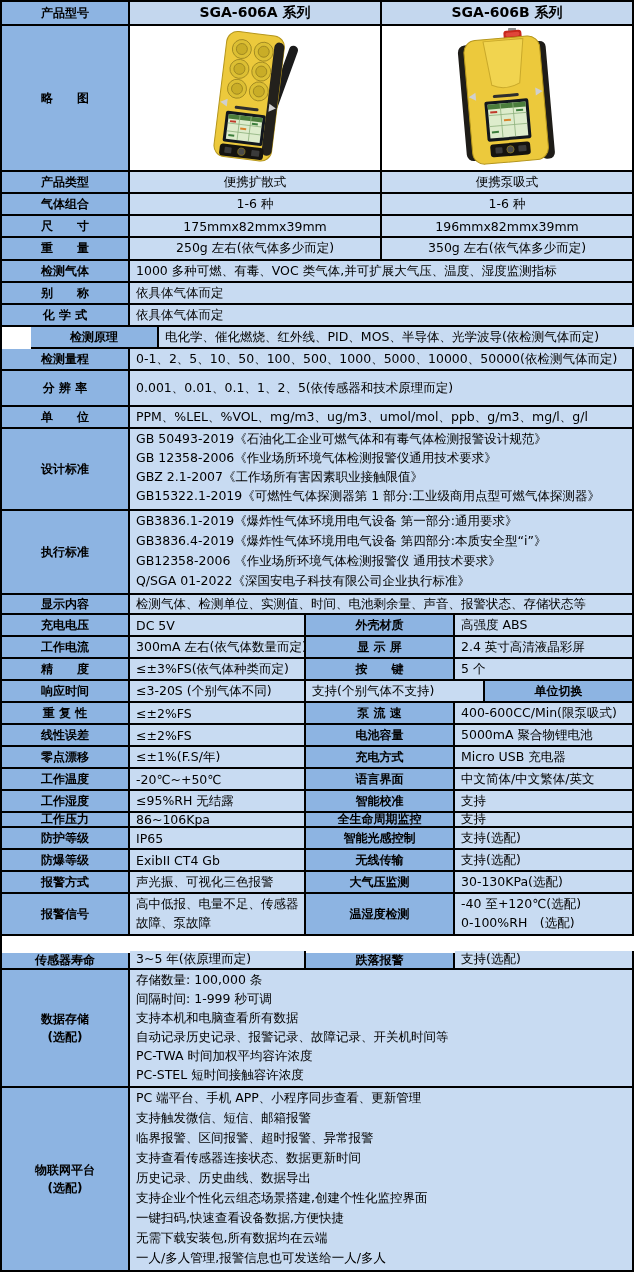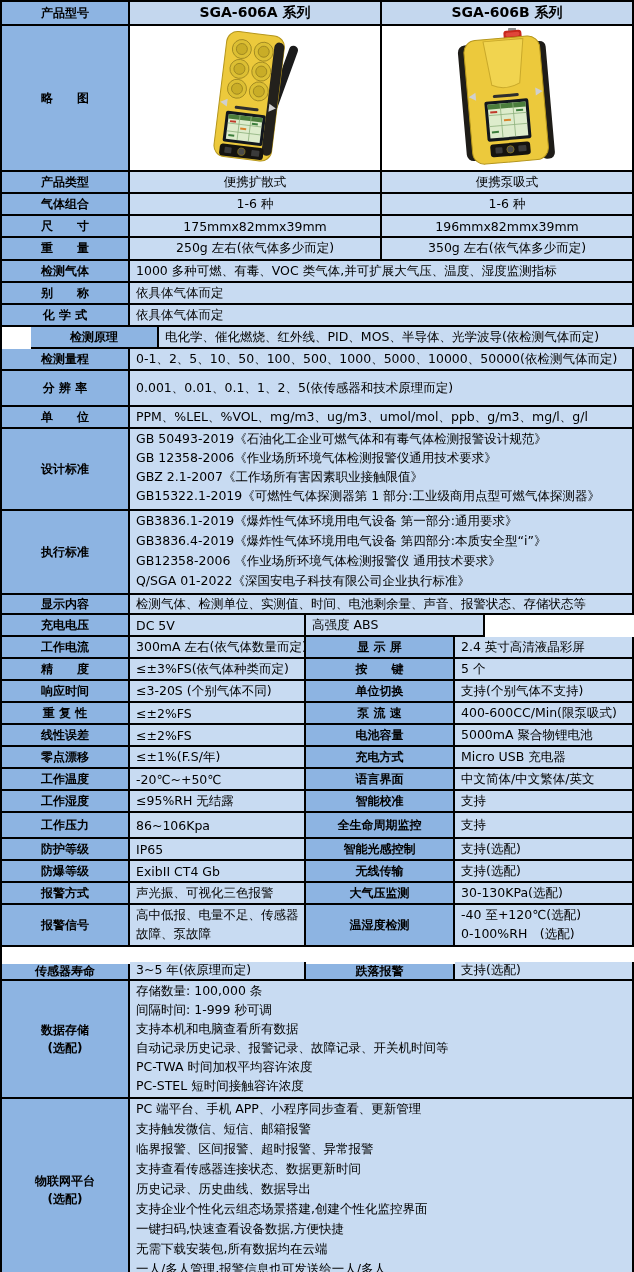--- a/index.html
+++ b/index.html
@@ -173,39 +173,40 @@
         <div class="ln" style="line-height: 20px;">Q/SGA 01-2022《深国安电子科技有限公司企业执行标准》</div>
       </div>
     </div>
     <div class="row" style="height: 20px;">
       <div class="cell lab w-l">显示内容</div>
       <div class="cell val w-f nowrap">检测气体、检测单位、实测值、时间、电池剩余量、声音、报警状态、存储状态等</div>
     </div>
     <div class="row" style="height: 22px;">
       <div class="cell lab w-l">充电电压</div>
       <div class="cell val w-v1 nowrap">DC 5V</div>
+      <div class="cell lab w-l2">外壳材质</div>
       <div class="cell val w-v2 nowrap">高强度 ABS</div>
     </div>
     <div class="row" style="height: 22px;">
       <div class="cell lab w-l">工作电流</div>
       <div class="cell val w-v1 nowrap">300mA 左右(依气体数量而定)</div>
       <div class="cell lab w-l2">显 示 屏</div>
       <div class="cell val w-v2 nowrap">2.4 英寸高清液晶彩屏</div>
     </div>
     <div class="row" style="height: 22px;">
       <div class="cell lab w-l">精　　度</div>
       <div class="cell val w-v1 nowrap">≤±3%FS(依气体种类而定)</div>
       <div class="cell lab w-l2">按　　键</div>
       <div class="cell val w-v2 nowrap">5 个</div>
     </div>
     <div class="row" style="height: 22px;">
       <div class="cell lab w-l">响应时间</div>
       <div class="cell val w-v1 nowrap">≤3-20S (个别气体不同)</div>
+      <div class="cell val w-v2 nowrap">支持(个别气体不支持)</div>
       <div class="cell lab w-l2">单位切换</div>
-      <div class="cell val w-v2 nowrap">支持(个别气体不支持)</div>
     </div>
     <div class="row" style="height: 22px;">
       <div class="cell lab w-l">重 复 性</div>
       <div class="cell val w-v1 nowrap">≤±2%FS</div>
       <div class="cell lab w-l2">泵 流 速</div>
       <div class="cell val w-v2 nowrap">400-600CC/Min(限泵吸式)</div>
     </div>
     <div class="row" style="height: 22px;">
       <div class="cell lab w-l">线性误差</div>
       <div class="cell val w-v1 nowrap">≤±2%FS</div>
@@ -223,21 +224,21 @@
       <div class="cell val w-v1 nowrap">-20℃~+50℃</div>
       <div class="cell lab w-l2">语言界面</div>
       <div class="cell val w-v2 nowrap">中文简体/中文繁体/英文</div>
     </div>
     <div class="row" style="height: 22px;">
       <div class="cell lab w-l">工作湿度</div>
       <div class="cell val w-v1 nowrap">≤95%RH 无结露</div>
       <div class="cell lab w-l2">智能校准</div>
       <div class="cell val w-v2 nowrap">支持</div>
     </div>
-    <div class="row" style="height: 26px;">
+    <div class="row" style="height: 15px;">
       <div class="cell lab w-l">工作压力</div>
       <div class="cell val w-v1 nowrap">86~106Kpa</div>
       <div class="cell lab w-l2">全生命周期监控</div>
       <div class="cell val w-v2 nowrap">支持</div>
     </div>
     <div class="row" style="height: 22px;">
       <div class="cell lab w-l">防护等级</div>
       <div class="cell val w-v1 nowrap">IP65</div>
       <div class="cell lab w-l2">智能光感控制</div>
       <div class="cell val w-v2 nowrap">支持(选配)</div>

